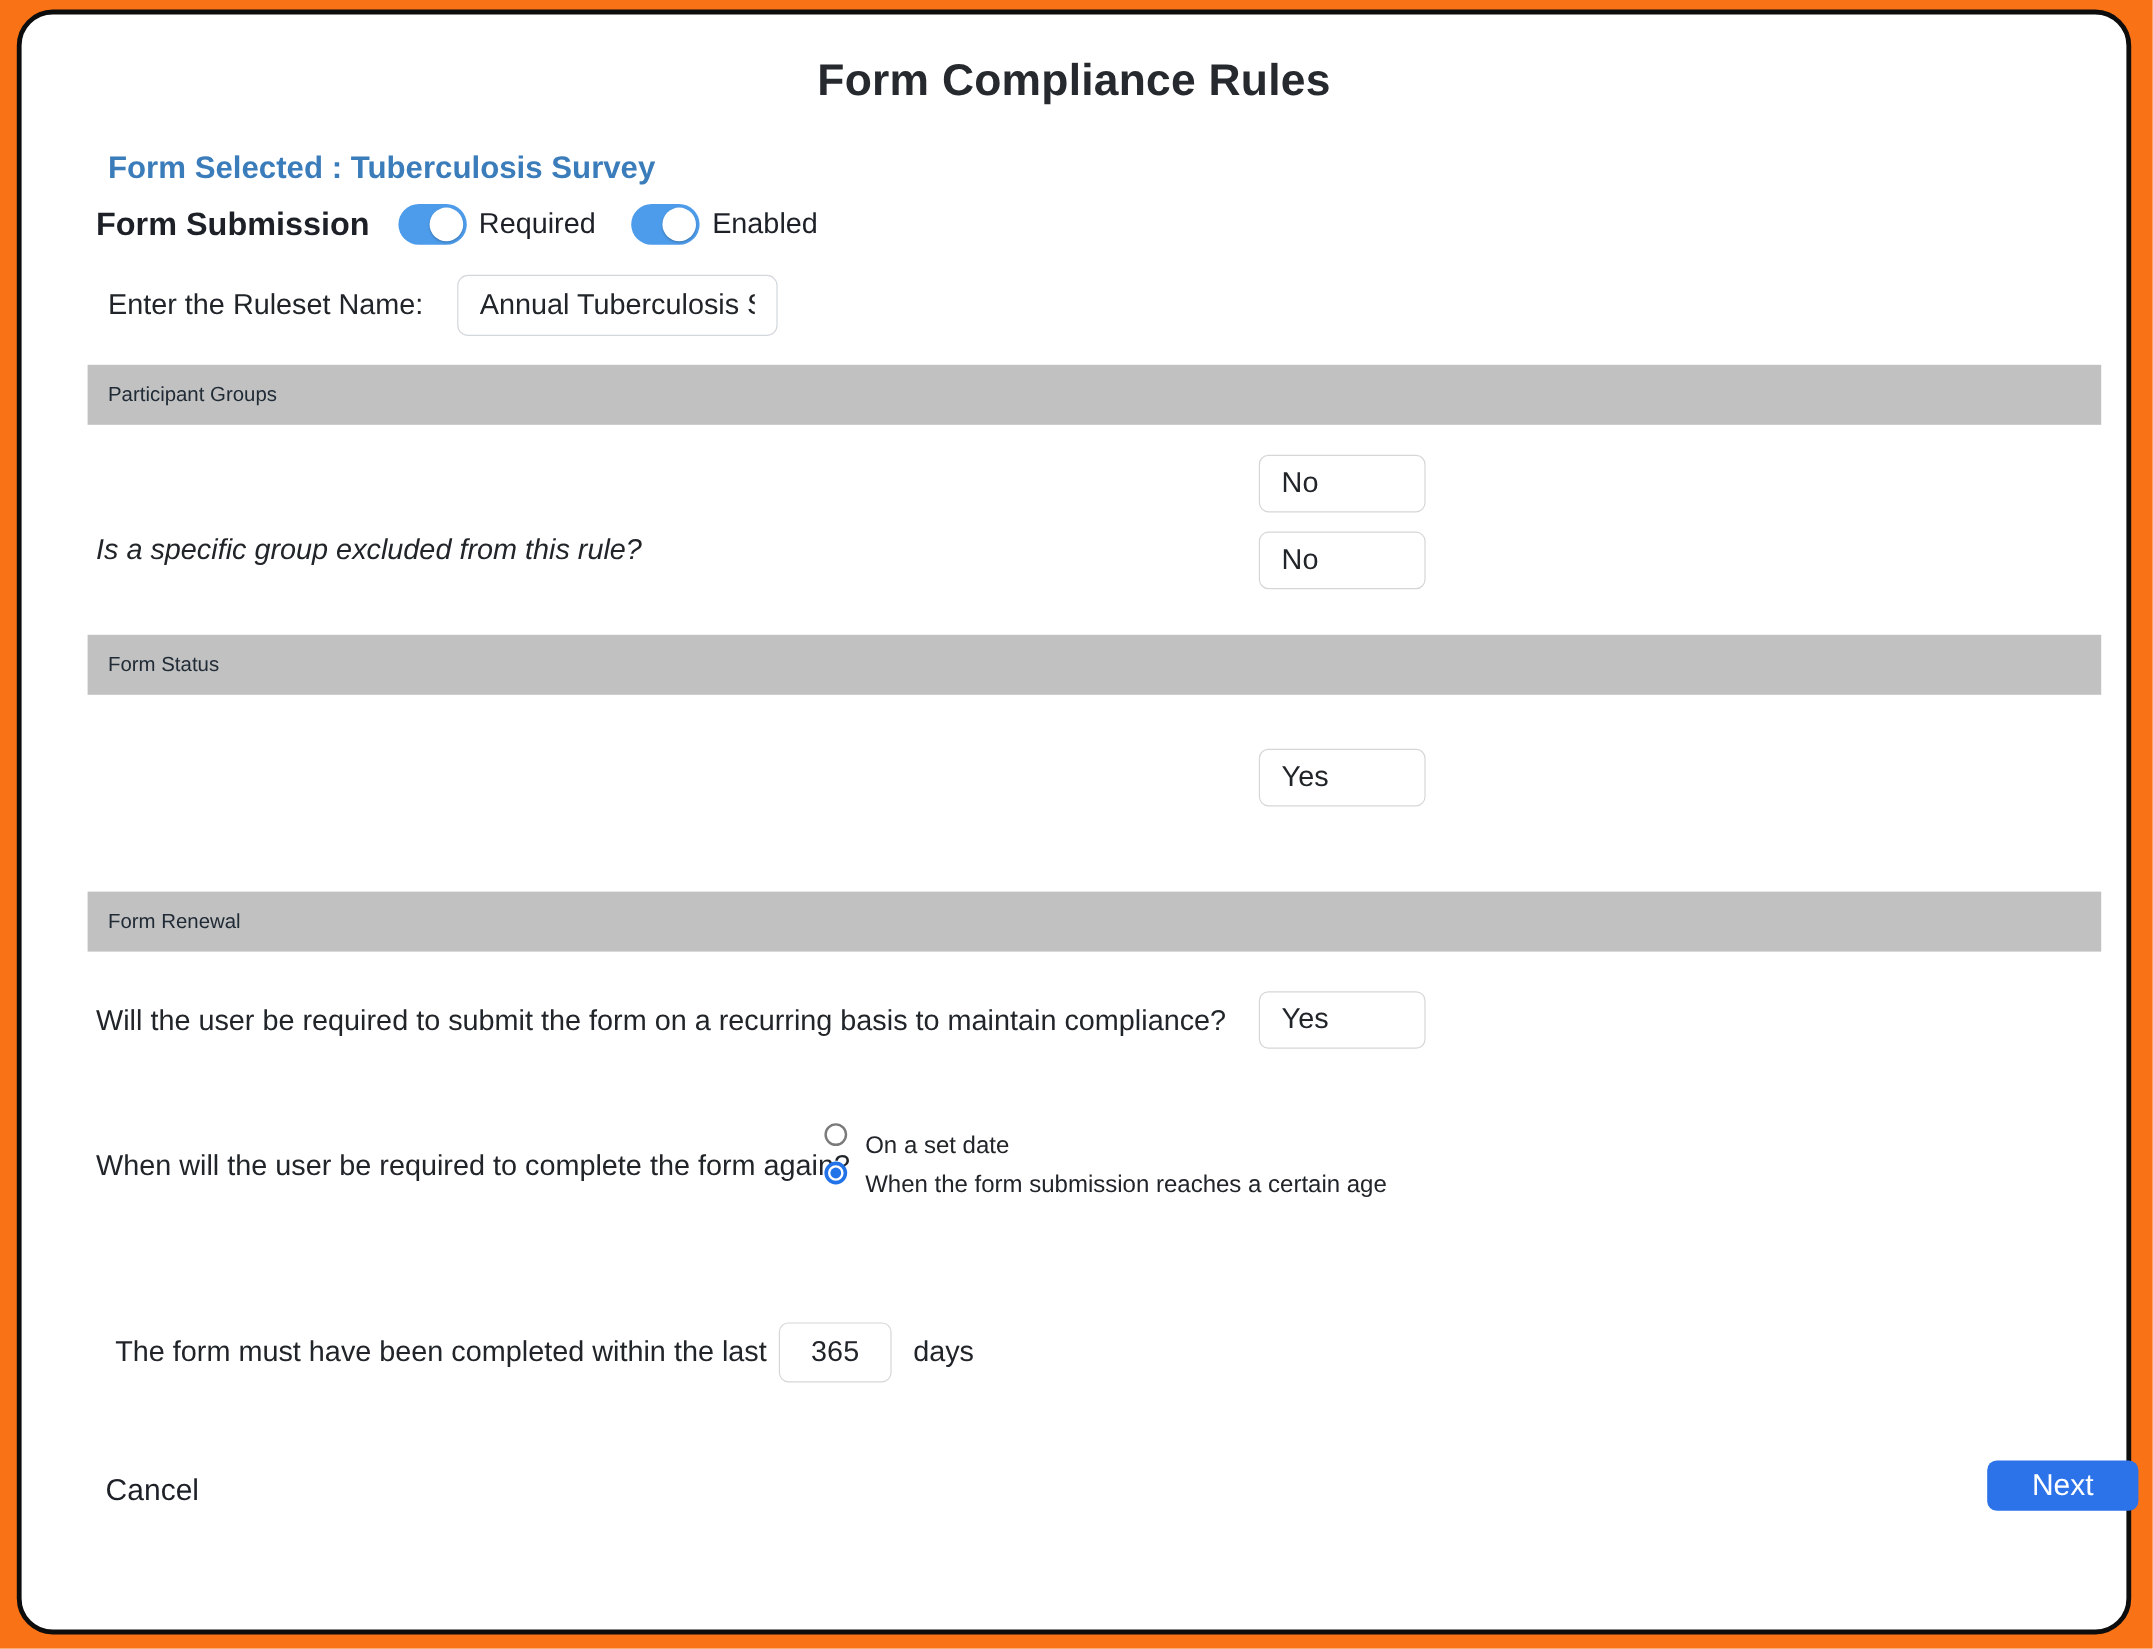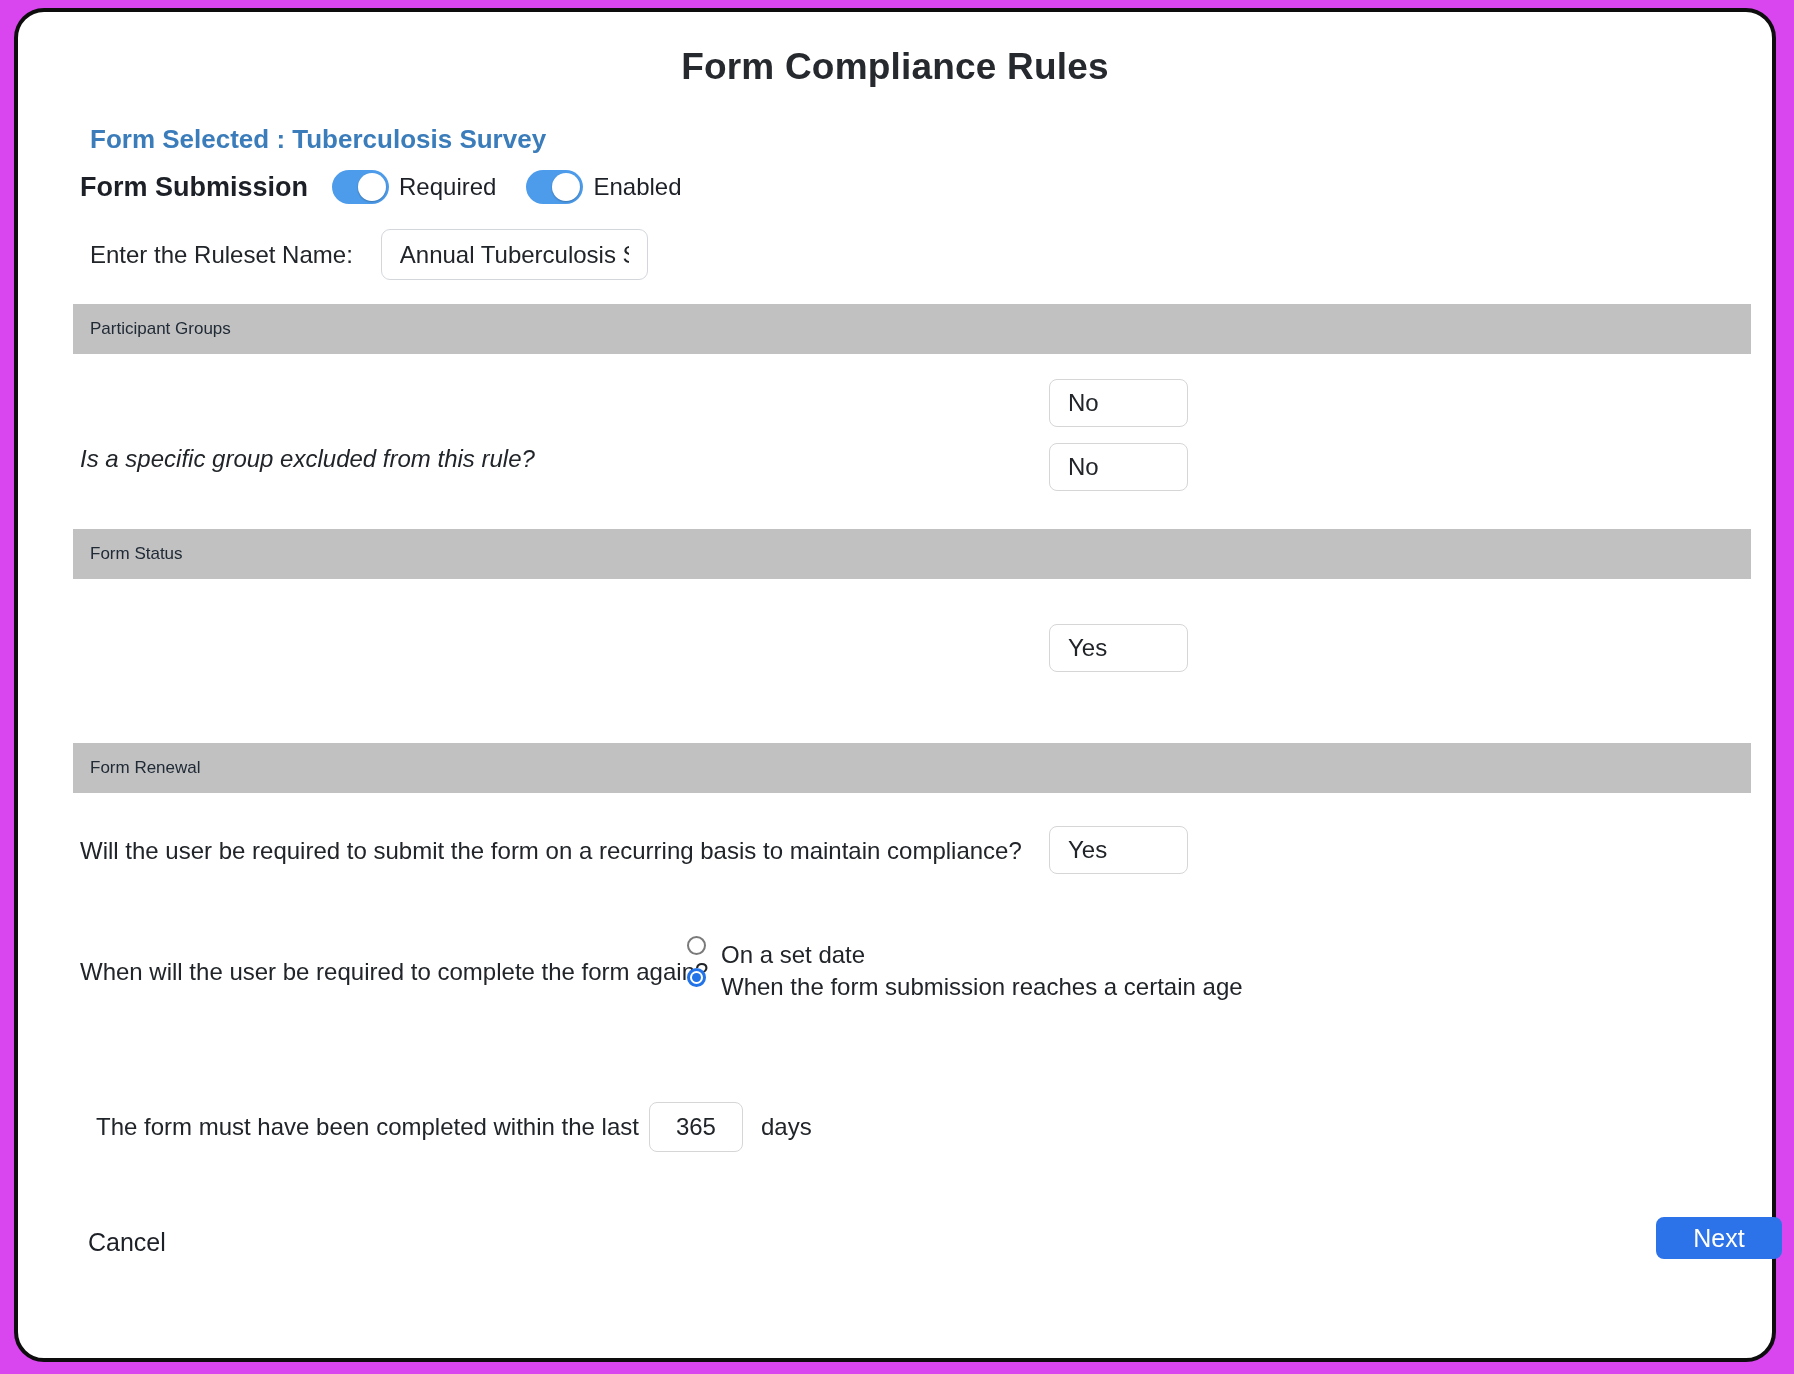--- a/index.html
+++ b/index.html
@@ -1,20 +1,20 @@
 <!DOCTYPE html>
 <html style="--accent-text: #3b7cba; --toggle-on: #4d9ceb; --header-bar: #c1c1c1; --radio-selected: #2272e8; --primary-button: #2c72e9;"><head>
 <meta charset="utf-8">
 <style>
   html, body { margin: 0; padding: 0; background: #ffffff; }
   .page {
     position: relative;
     width: 1794px;
     height: 1374px;
-    background: #d946ef;
+    background: #f97316;
     font-family: "Liberation Sans", sans-serif;
     color: #212529;
     overflow: hidden;
   }
   .card {
     position: absolute;
     left: 14px; top: 8px;
     width: 1762px; height: 1354px;
     border: 4px solid #0d0d0d;
     border-radius: 30px;
@@ -155,21 +155,21 @@
   }
   .radio.checked::after {
     content: "";
     position: absolute;
     left: 50%; top: 50%;
     width: 9px; height: 9px;
     margin: -4.5px 0 0 -4.5px;
     border-radius: 50%;
     background: var(--radio-selected, #2272e8);
   }
-  .radio-label { font-size: 24px; color: #212529; white-space: nowrap; margin-top: 20px; }
+  .radio-label { font-size: 20px; color: #212529; white-space: nowrap; margin-top: 20px; }
   .window-row {
     position: absolute;
     left: 78px; top: 1090px;
     height: 50px;
     display: flex;
     align-items: center;
   }
   .window-prefix { font-size: 24px; margin-right: 10px; white-space: nowrap; }
   .days-input {
     width: 94px; height: 50px;

